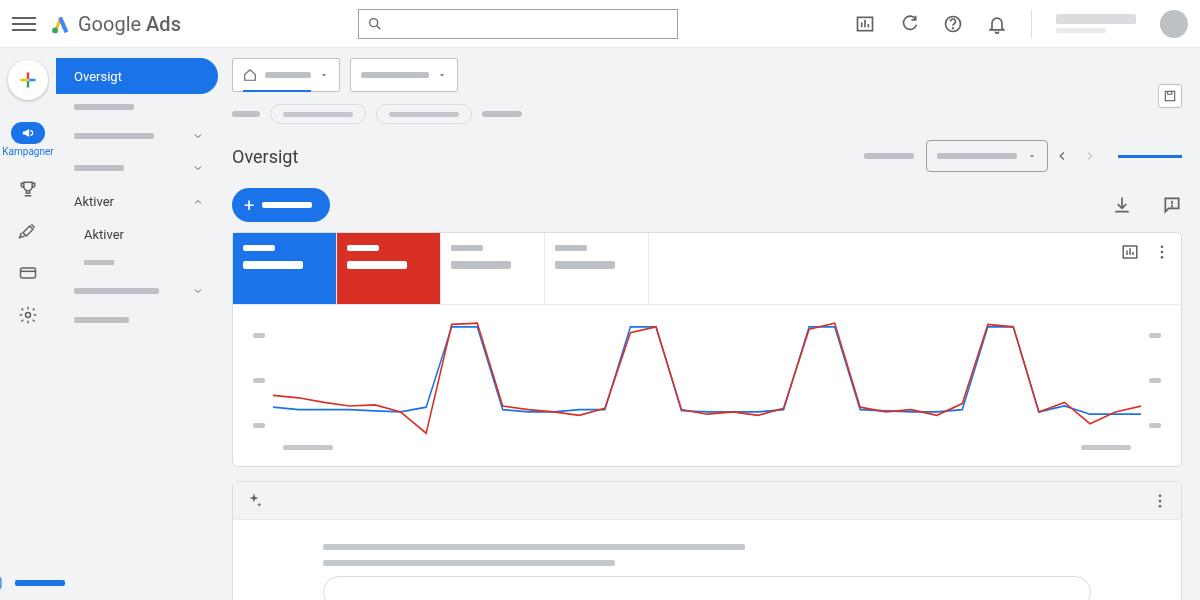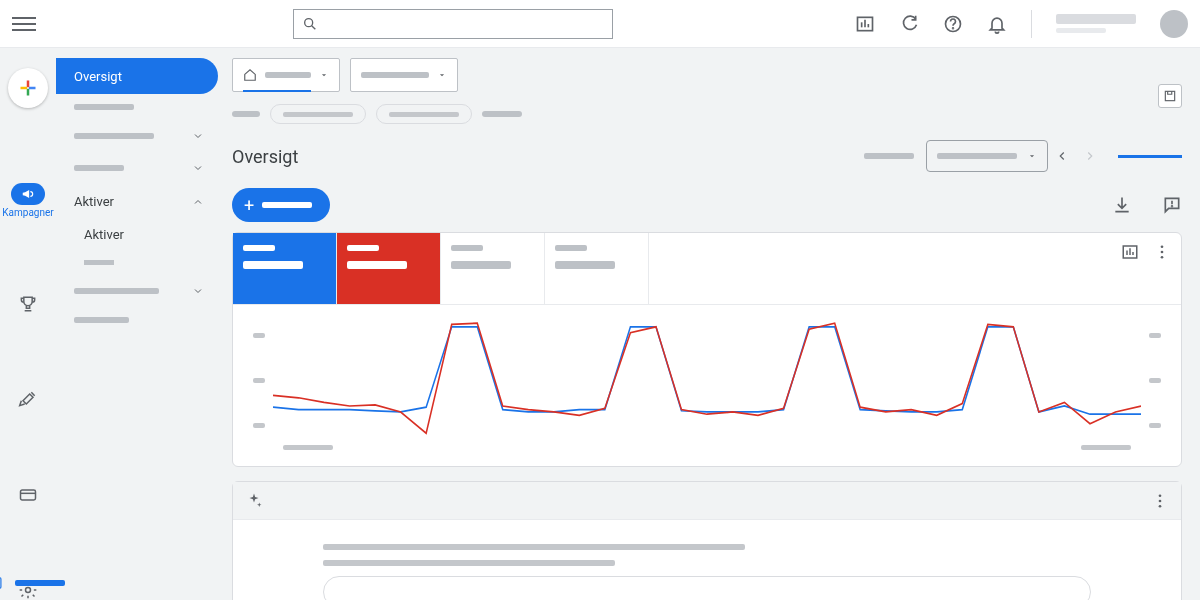--- a/index.html
+++ b/index.html
@@ -17,21 +17,21 @@
 .search-input { flex: 1; border: none; outline: none; margin-left: 8px; font-size: 13px; }
 .header-right { display: flex; align-items: center; gap: 24px; margin-left: auto; }
 .hr-icon { width: 20px; height: 20px; color: #5f6368; cursor: pointer; }
 .divider-v { width: 1px; height: 28px; background: #dadce0; }
 .account-placeholder { width: 80px; height: 10px; background: #dadce0; border-radius: 2px; }
 .account-sub { width: 50px; height: 5px; background: #e8eaed; border-radius: 2px; margin-top: 4px; }
 .avatar { width: 28px; height: 28px; border-radius: 50%; background: #bdc1c6; }
 
 .app-body { display: flex; height: calc(100vh - 48px); }
 
-.rail { width: 56px; background: #f1f3f4; display: flex; flex-direction: column; align-items: center; padding-top: 20px; gap: 22px; position: relative; justify-content: space-between; }
+.rail { width: 56px; background: #f1f3f4; display: flex; flex-direction: column; align-items: center; padding-top: 12px; gap: 22px; position: relative; }
 .rail-add { width: 40px; height: 40px; border-radius: 50%; background: #fff; box-shadow: 0 1px 3px rgba(0,0,0,.25); display: flex; align-items: center; justify-content: center; cursor: pointer; }
 .rail-item { display: flex; flex-direction: column; align-items: center; gap: 2px; color: #5f6368; cursor: pointer; }
 .rail-item.active { color: #1a73e8; }
 .rail-item .pill { width: 34px; height: 22px; border-radius: 11px; background: #1a73e8; display: flex; align-items: center; justify-content: center; }
 .rail-item .label { font-size: 10px; }
 .rail-icon { width: 20px; height: 20px; color: #5f6368; cursor: pointer; }
 .rail-bottom { position: absolute; bottom: 10px; display: flex; align-items: center; gap: 6px; color: #1a73e8; font-size: 11px; }
 .rail-bottom .ph { width: 50px; height: 6px; background: #1a73e8; border-radius: 2px; margin-left: 4px; }
 
 .sidenav { width: 162px; background: #f1f3f4; padding-top: 10px; overflow-y: auto; }
@@ -98,20 +98,28 @@
 </style>
 </head>
 <body>
 
 <div class="header">
   <div class="hamburger">
       <div></div>
       <div></div>
       <div></div>
     </div>
+  <div class="logo-wrap">
+    <svg class="logo-a" viewBox="0 0 24 24">
+      <path d="M4 20 L11 4 L14 5 L7 21 Z" fill="#fbbc04"></path>
+      <path d="M13 4 L20 20 L16 22 L9 6 Z" fill="#4285f4"></path>
+      <circle cx="5.5" cy="19" r="3.2" fill="#34a853"></circle>
+    </svg>
+    <span class="brand"><span>Google</span> <b>Ads</b></span>
+  </div>
   <div class="search-wrap">
     <div class="search-box">
       <svg class="search-icon" viewBox="0 0 24 24" fill="none" stroke="#5f6368" stroke-width="2">
           <circle cx="10" cy="10" r="6"></circle>
           <line x1="20" y1="20" x2="14.5" y2="14.5"></line>
         </svg>
       <input class="search-input" style="">
     </div>
   </div>
   <div class="header-right">

